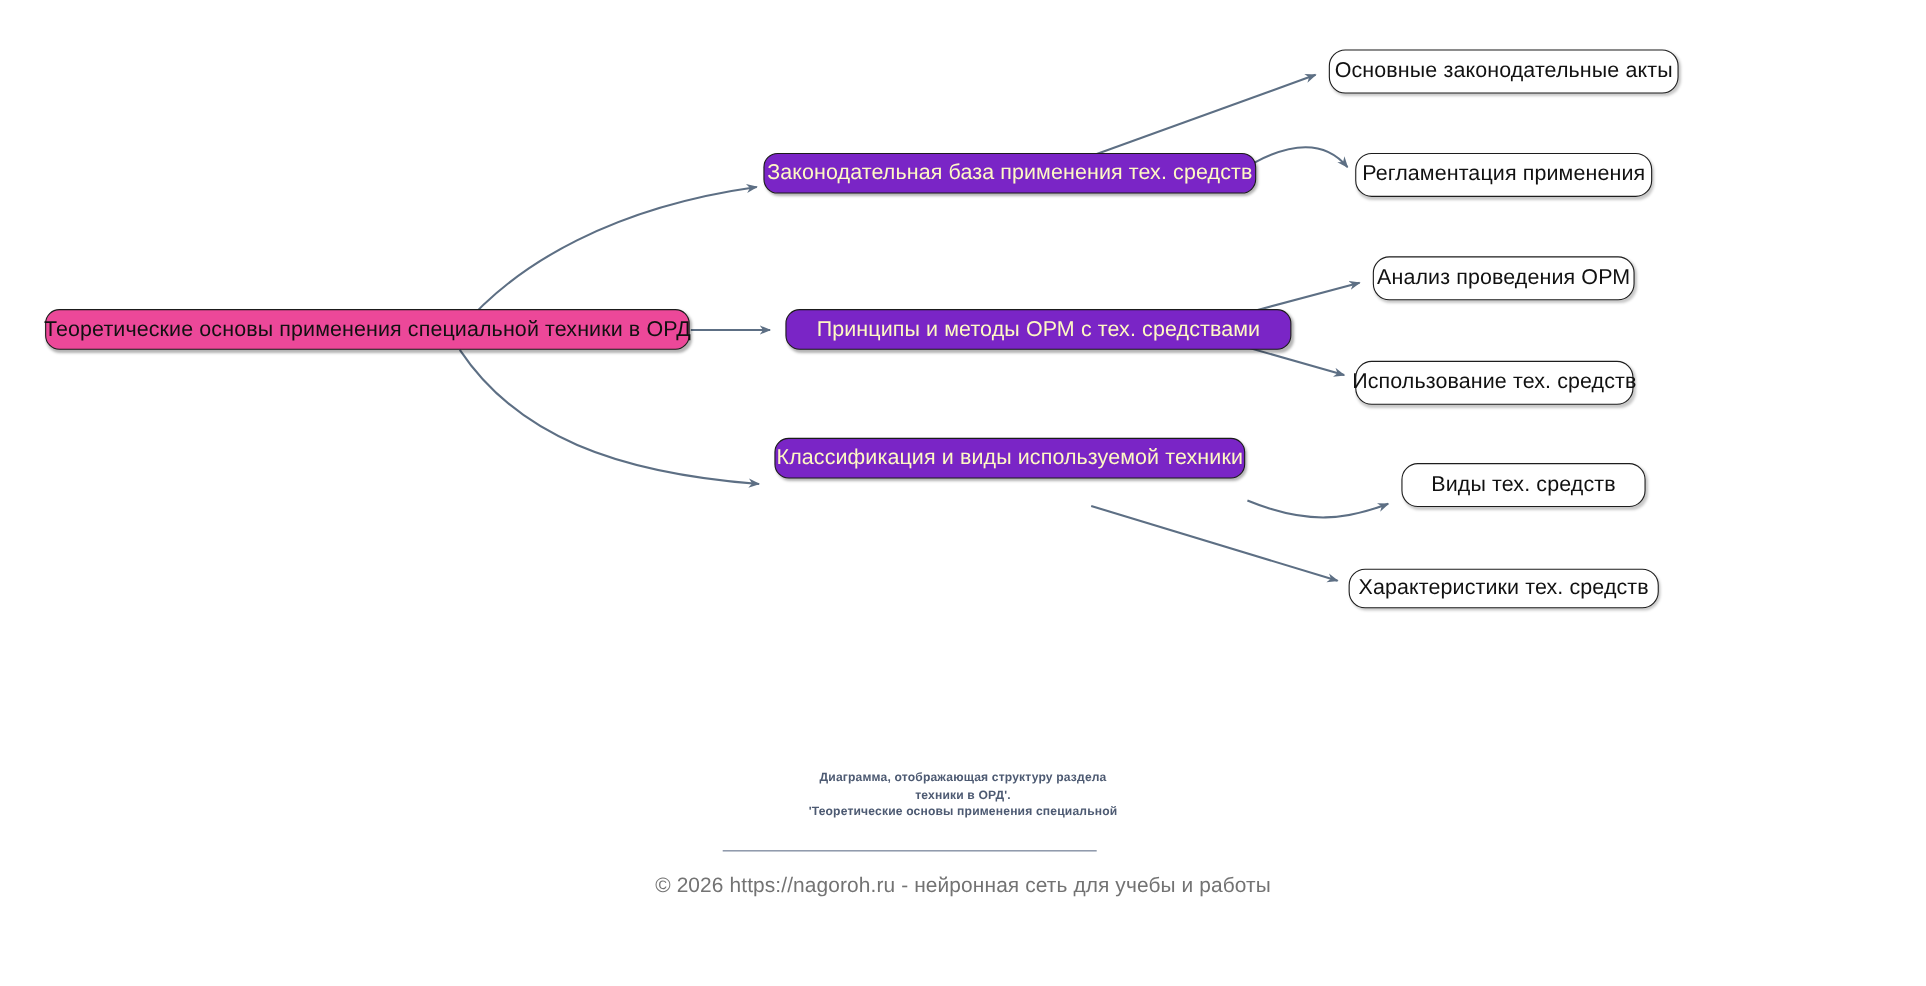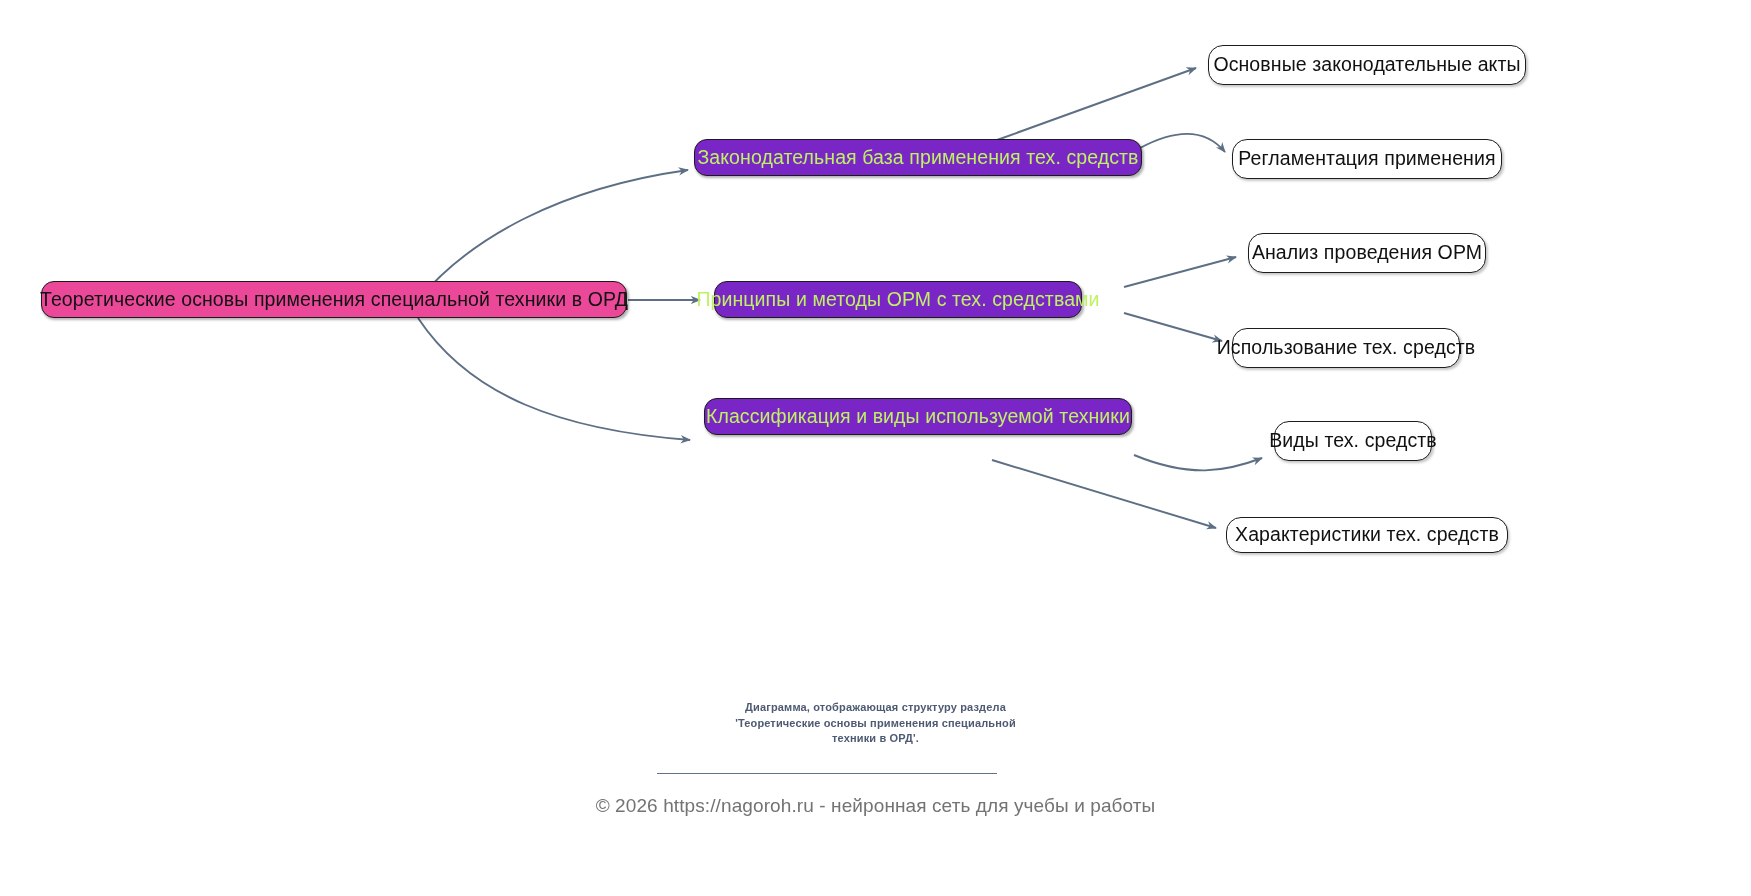--- a/index.html
+++ b/index.html
@@ -56,21 +56,21 @@
     border: 1.4px solid #1b1b1b;
     color: #111111;
     font-size: 19.5px;
     box-shadow: 1.5px 2px 2.5px rgba(0,0,0,0.30);
   }
 
   
   .node.branch {
     background: #7a25c6;
     border: 1.4px solid #1b1b1b;
-    color: #bef264;
+    color: #fef9c3;
     font-size: 19.5px;
     box-shadow: 1.5px 2px 2.5px rgba(0,0,0,0.30);
   }
 
   
   .node.leaf {
     background: #ffffff;
     border: 1.6px solid #1d1d1d;
     color: #111111;
     font-size: 19.5px;
@@ -153,47 +153,47 @@
   </div>
 
   <div class="node leaf" style="left:1208px; top:45px; width:318px; height:40px;">
     <span class="node-label">Основные законодательные акты</span>
   </div>
 
   <div class="node leaf" style="left:1232px; top:139px; width:270px; height:40px;">
     <span class="node-label">Регламентация применения</span>
   </div>
 
-  <div class="node branch" style="left:714px; top:281px; width:368px; height:37px;">
+  <div class="node branch" style="left:714px; top:281px; width:460px; height:37px;">
     <span class="node-label">Принципы и методы ОРМ с тех. средствами</span>
   </div>
 
   <div class="node leaf" style="left:1248px; top:233px; width:238px; height:40px;justify-content:center;">
     <span class="node-label">Анализ проведения ОРМ</span>
   </div>
 
-  <div class="node leaf" style="left:1232px; top:328px; width:228px; height:40px;">
+  <div class="node leaf" style="left:1232px; top:328px; width:253px; height:40px;">
     <span class="node-label">Использование тех. средств</span>
   </div>
 
   <div class="node branch" style="left:704px; top:398px; width:428px; height:37px;">
     <span class="node-label">Классификация и виды используемой техники</span>
   </div>
 
-  <div class="node leaf" style="left:1274px; top:421px; width:158px; height:40px;">
+  <div class="node leaf" style="left:1274px; top:421px; width:222px; height:40px;">
     <span class="node-label">Виды тех. средств</span>
   </div>
 
   <div class="node leaf" style="left:1226px; top:517px; width:282px; height:36px;">
     <span class="node-label">Характеристики тех. средств</span>
   </div>
 
   <div id="caption">
     <div>Диаграмма, отображающая структуру раздела</div>
+    <div>техники в ОРД'.</div>
     <div>'Теоретические основы применения специальной</div>
-    <div>техники в ОРД'.</div>
   </div>
 
   <div id="caption-divider"></div>
 
   <div id="footer">© 2026 https://nagoroh.ru - нейронная сеть для учебы и работы</div>
 
 </div>
 
 </body></html>

